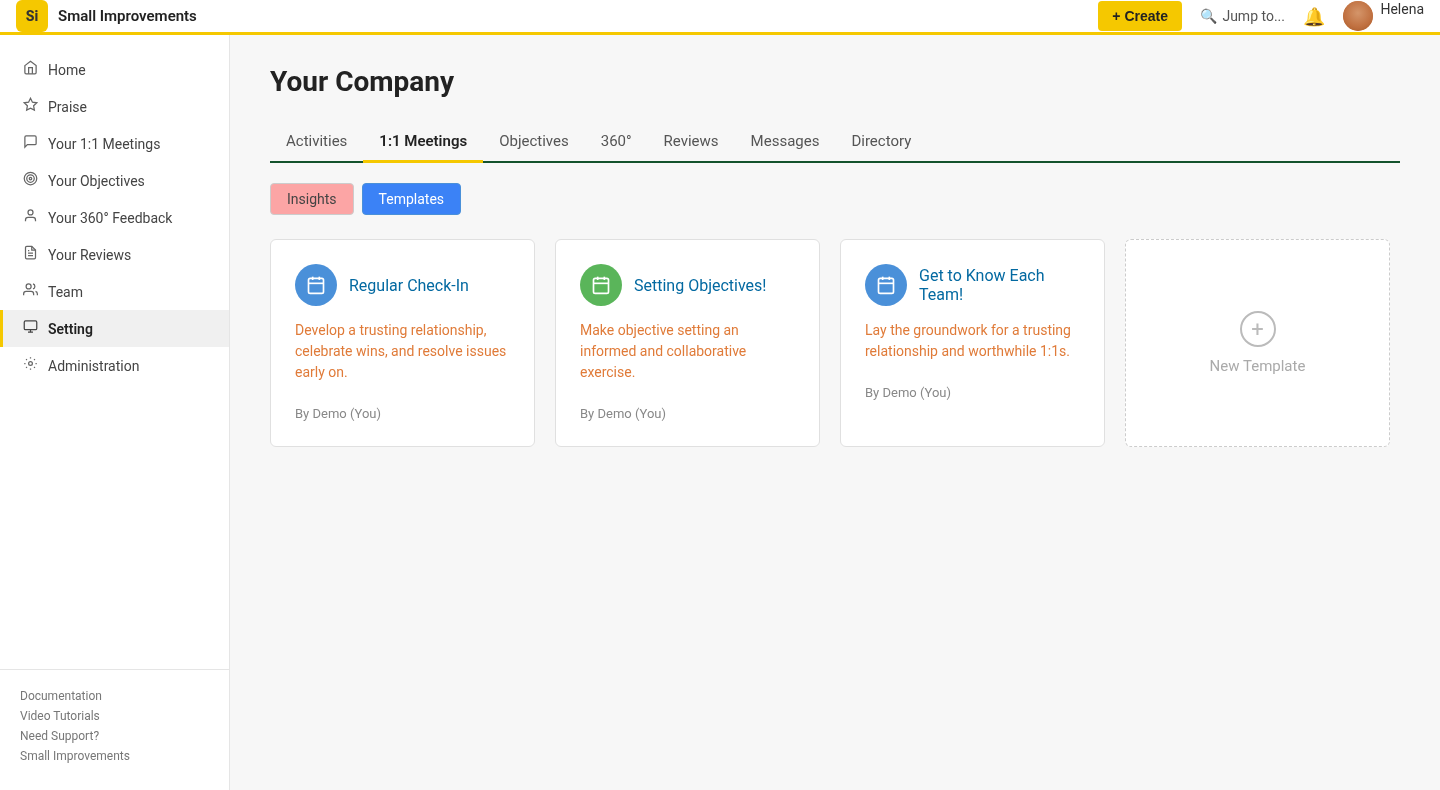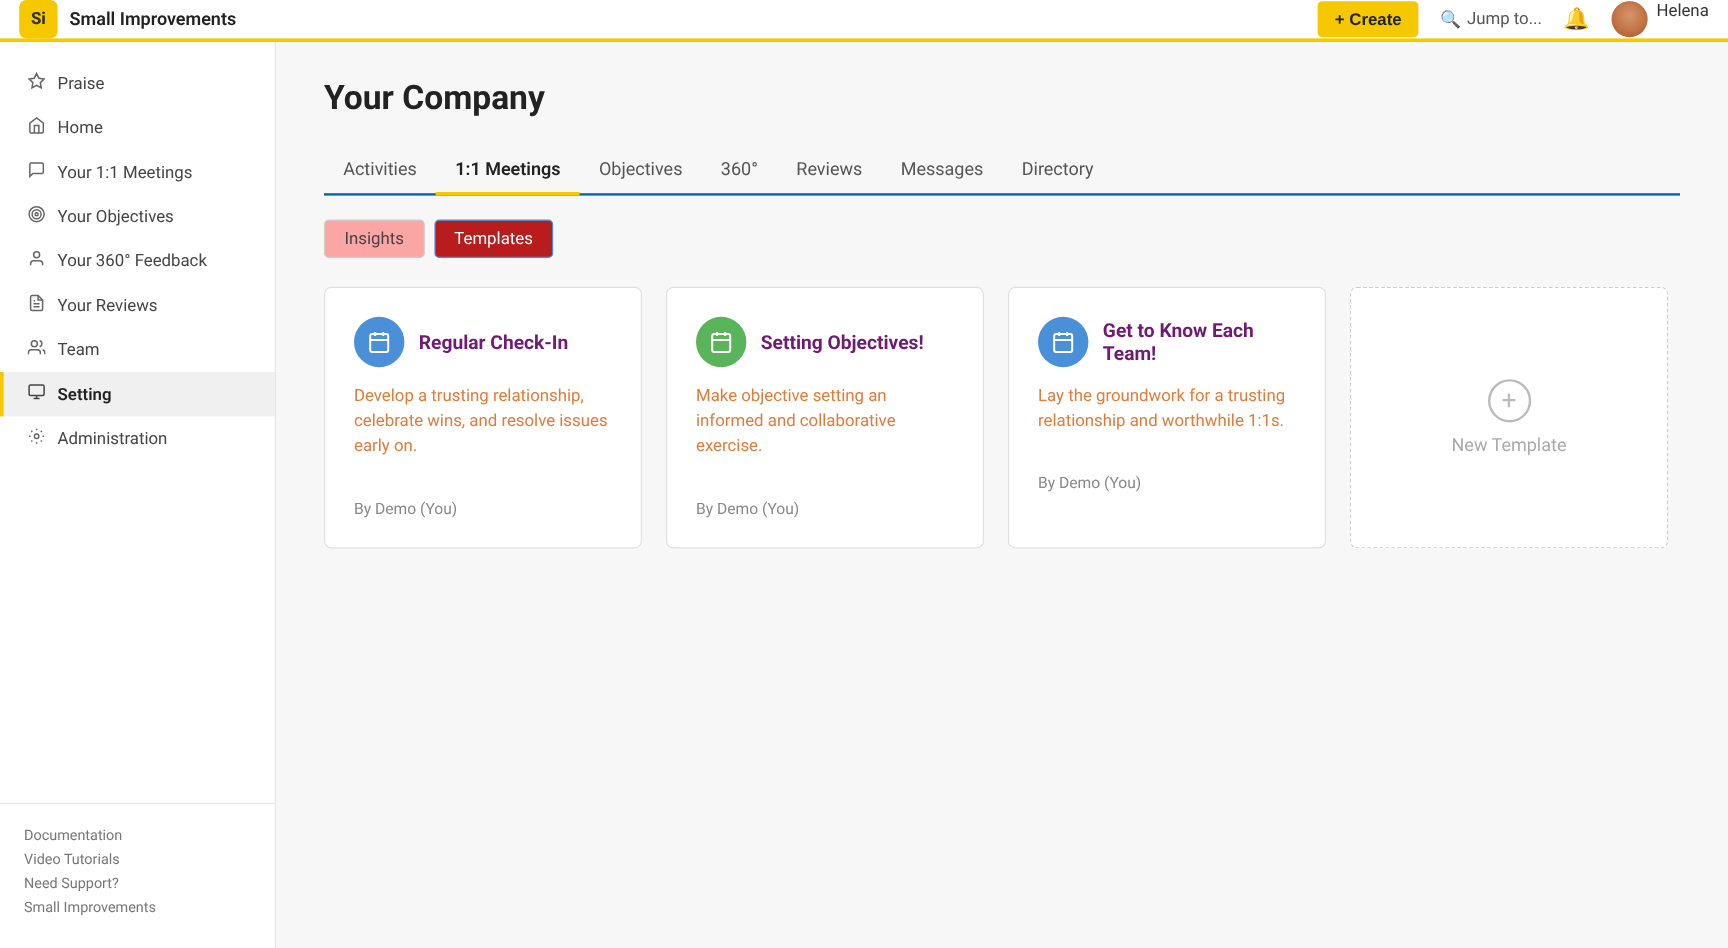--- a/index.html
+++ b/index.html
@@ -97,21 +97,21 @@
       flex: 1;
       background: #f7f7f7;
       overflow-y: auto;
       padding: 30px 40px;
     }
     .page-title { font-size: 28px; font-weight: 700; color: #222; margin-bottom: 24px; }
 
     
     .tabs-row {
       display: flex; gap: 0;
-      border-bottom: 2px solid #0369a1;
+      border-bottom: 2px solid #14532d;
       margin-bottom: 20px;
     }
     .tab-item {
       padding: 10px 16px;
       font-size: 15px;
       color: #555;
       cursor: pointer;
       border-bottom: 3px solid transparent;
       margin-bottom: -2px;
     }
@@ -121,21 +121,21 @@
     .sub-tabs { display: flex; gap: 8px; margin-bottom: 24px; }
     .sub-tab {
       padding: 7px 16px;
       border-radius: 4px;
       font-size: 14px;
       cursor: pointer;
       border: 1px solid #ccc;
       background: #fca5a5;
       color: #444;
     }
-    .sub-tab.active { background: #b91c1c; color: #fff; border-color: #4a90d9; }
+    .sub-tab.active { background: #3b82f6; color: #fff; border-color: #4a90d9; }
 
     
     .cards-row { display: flex; gap: 20px; flex-wrap: wrap; }
     .card {
       background: #fff;
       border: 1px solid #e0e0e0;
       border-radius: 6px;
       padding: 24px;
       width: 265px;
       min-height: 180px;
@@ -143,22 +143,22 @@
       flex-shrink: 0;
     }
     .card-header { display: flex; align-items: center; gap: 12px; margin-bottom: 14px; }
     .card-icon {
       width: 42px; height: 42px; border-radius: 50%;
       display: flex; align-items: center; justify-content: center;
       font-size: 18px; flex-shrink: 0;
     }
     .card-icon.blue { background: #4a90d9; color: #fff; }
     .card-icon.green { background: #5ab55a; color: #fff; }
-    .card-title { font-size: 16px; font-weight: 700; color: #701a75; }
-    .card-desc { font-size: 14px; color: #e07b39; line-height: 1.5; margin-bottom: 30px; }
+    .card-title { font-size: 16px; font-weight: 400; color: #0369a1; }
+    .card-desc { font-size: 14px; color: #e07b39; line-height: 1.5; margin-bottom: 20px; }
     .card-author { font-size: 13px; color: #888; }
 
     .new-template-card {
       background: #fff;
       border: 1px dashed #ccc;
       border-radius: 6px;
       width: 265px;
       min-height: 180px;
       display: flex;
       flex-direction: column;
@@ -200,34 +200,34 @@
   </div>
 </nav>
 
 <div class="main-layout">
 
   <aside class="sidebar">
 
     <div class="sidebar-item">
       <span class="sidebar-icon">
         <svg width="15" height="15" viewBox="0 0 24 24" fill="none" stroke="#666" stroke-width="2">
-            <polygon points="12,2 15.09,8.26 22,9.27 17,14.14 18.18,21.02 12,17.77 5.82,21.02 7,14.14 2,9.27 8.91,8.26"></polygon>
-          </svg>
-      </span>
-      <span>Praise</span>
-    </div>
-
-    <div class="sidebar-item">
-      <span class="sidebar-icon">
-        <svg width="15" height="15" viewBox="0 0 24 24" fill="none" stroke="#666" stroke-width="2">
             <path d="M3 9l9-7 9 7v11a2 2 0 01-2 2H5a2 2 0 01-2-2z"></path>
             <polyline points="9,22 9,12 15,12 15,22"></polyline>
           </svg>
       </span>
       <span>Home</span>
+    </div>
+
+    <div class="sidebar-item">
+      <span class="sidebar-icon">
+        <svg width="15" height="15" viewBox="0 0 24 24" fill="none" stroke="#666" stroke-width="2">
+            <polygon points="12,2 15.09,8.26 22,9.27 17,14.14 18.18,21.02 12,17.77 5.82,21.02 7,14.14 2,9.27 8.91,8.26"></polygon>
+          </svg>
+      </span>
+      <span>Praise</span>
     </div>
 
     <div class="sidebar-item">
       <span class="sidebar-icon">
         <svg width="15" height="15" viewBox="0 0 24 24" fill="none" stroke="#666" stroke-width="2">
             <path d="M21 15a2 2 0 01-2 2H7l-4 4V5a2 2 0 012-2h14a2 2 0 012 2z"></path>
           </svg>
       </span>
       <span>Your 1:1 Meetings</span>
     </div>

